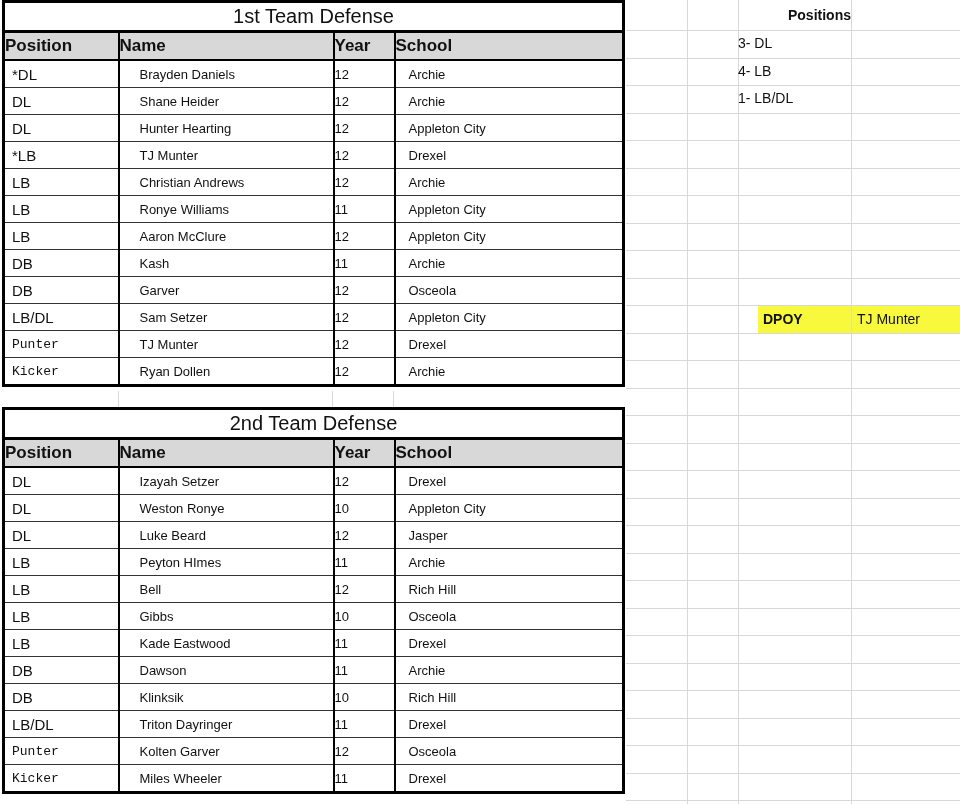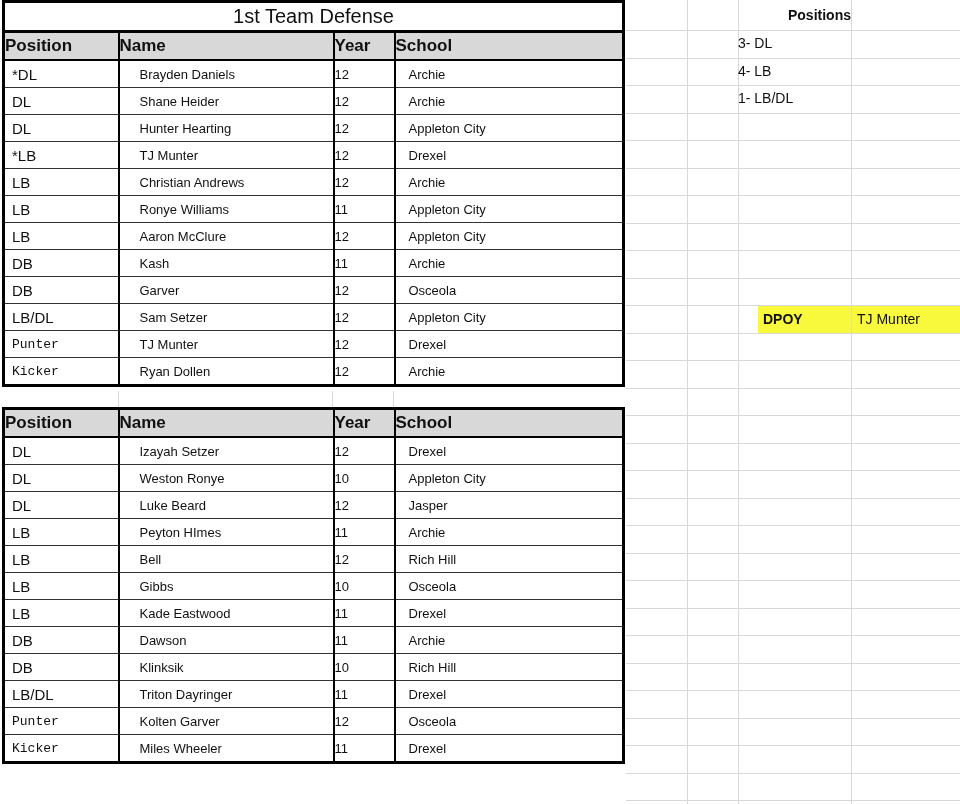--- a/index.html
+++ b/index.html
@@ -176,20 +176,23 @@
 
   <table class="roster" id="table2">
     <colgroup>
       <col style="width:115px">
         <col style="width:215px">
         <col style="width:61px">
         <col style="width:229px">
     </colgroup>
     <thead>
       <tr>
+        <th class="title" colspan="4">2nd Team Defense</th>
+      </tr>
+      <tr>
         <th class="hdr">Position</th>
         <th class="hdr">Name</th>
         <th class="hdr">Year</th>
         <th class="hdr">School</th>
       </tr>
     </thead>
     <tbody>
         <tr>
           <td class="pos">DL</td>
           <td class="name">Izayah Setzer</td>

